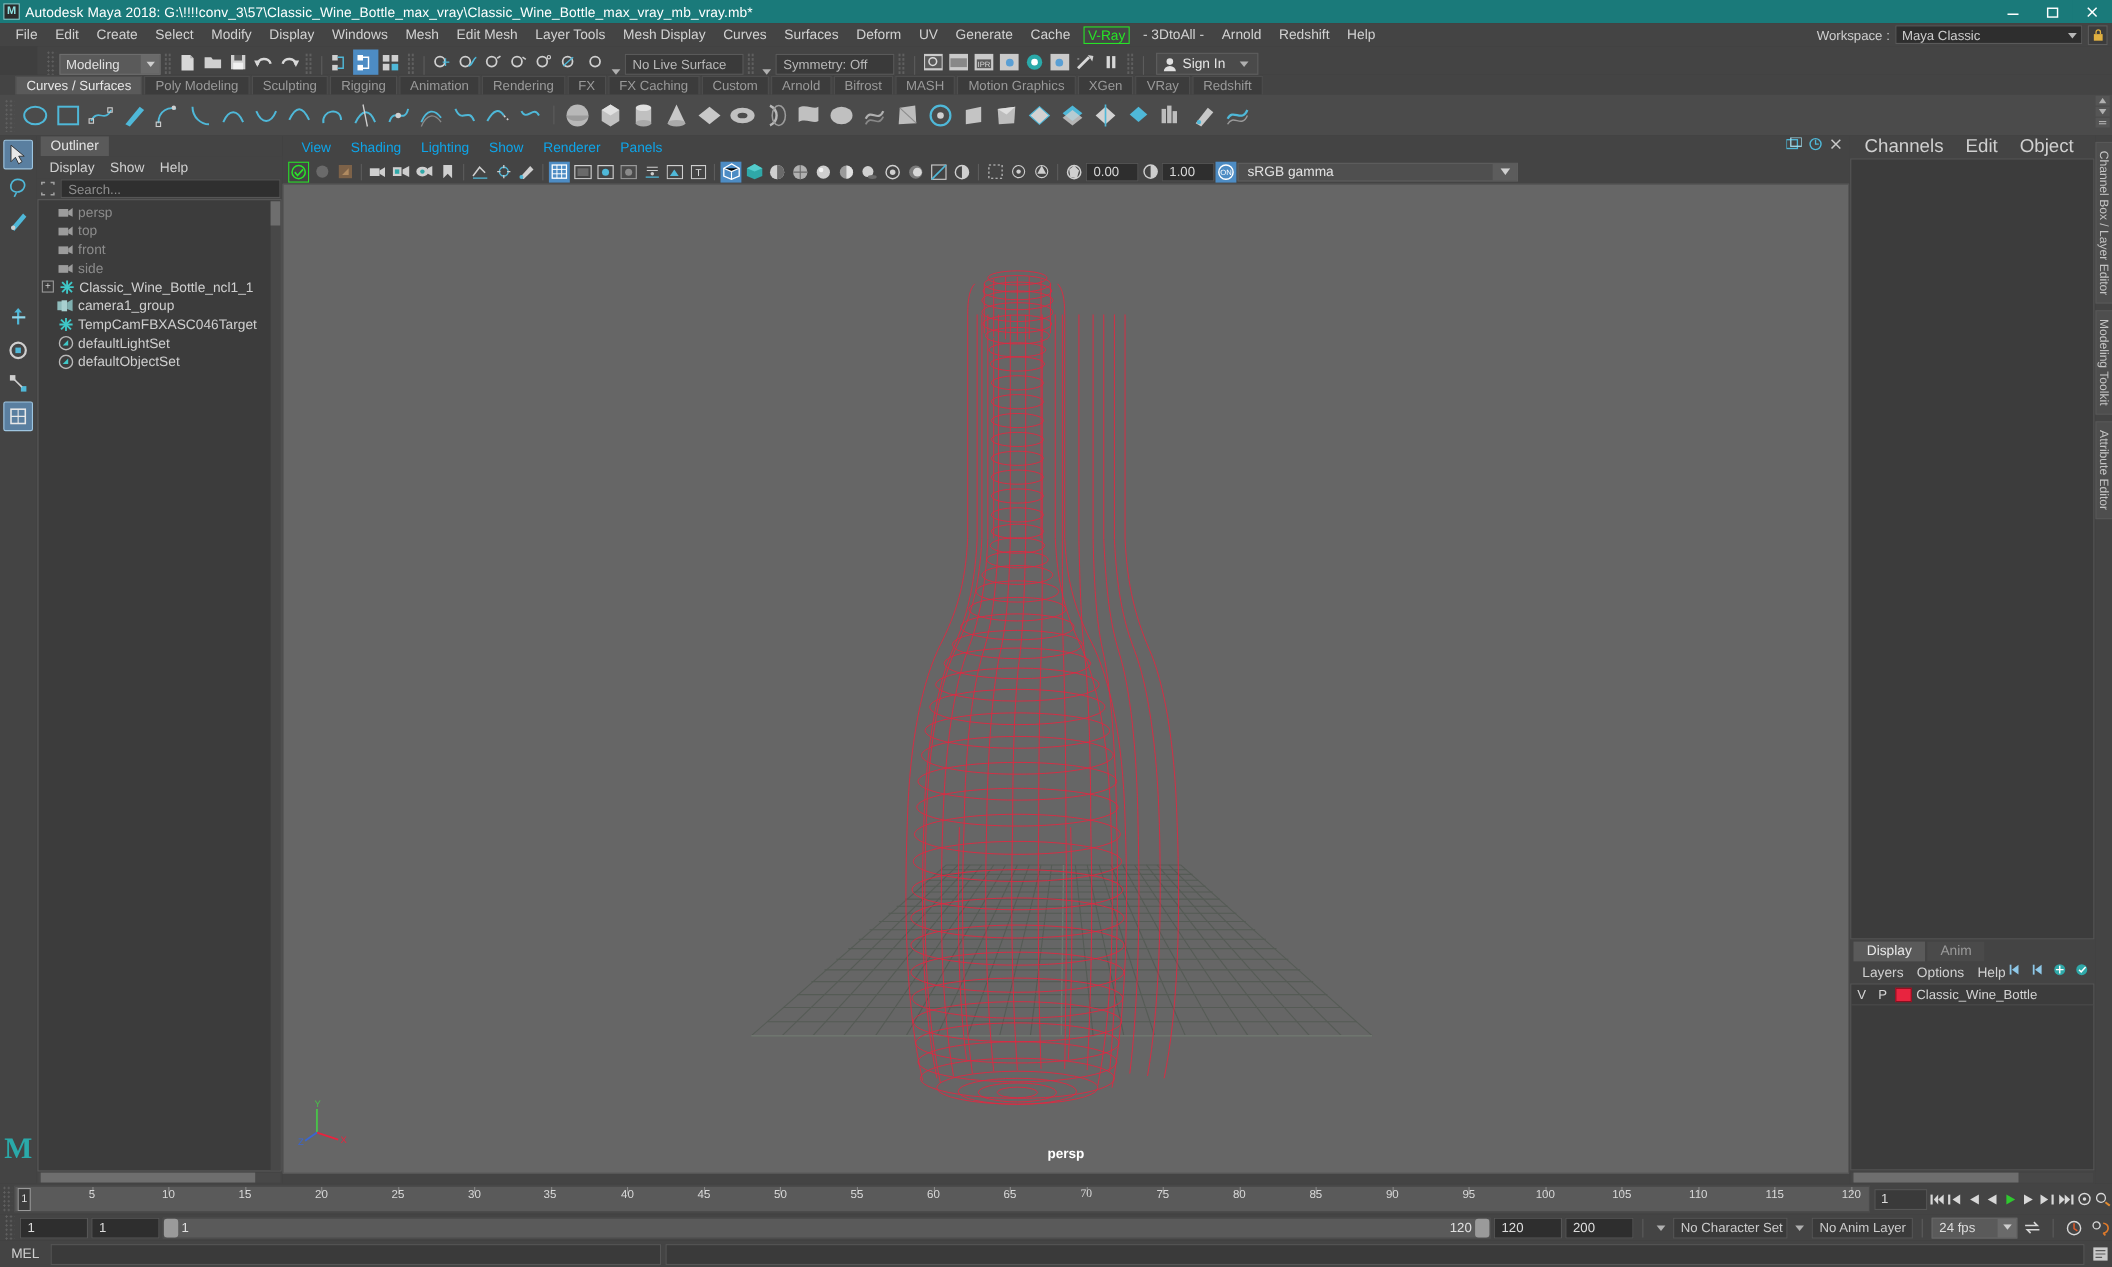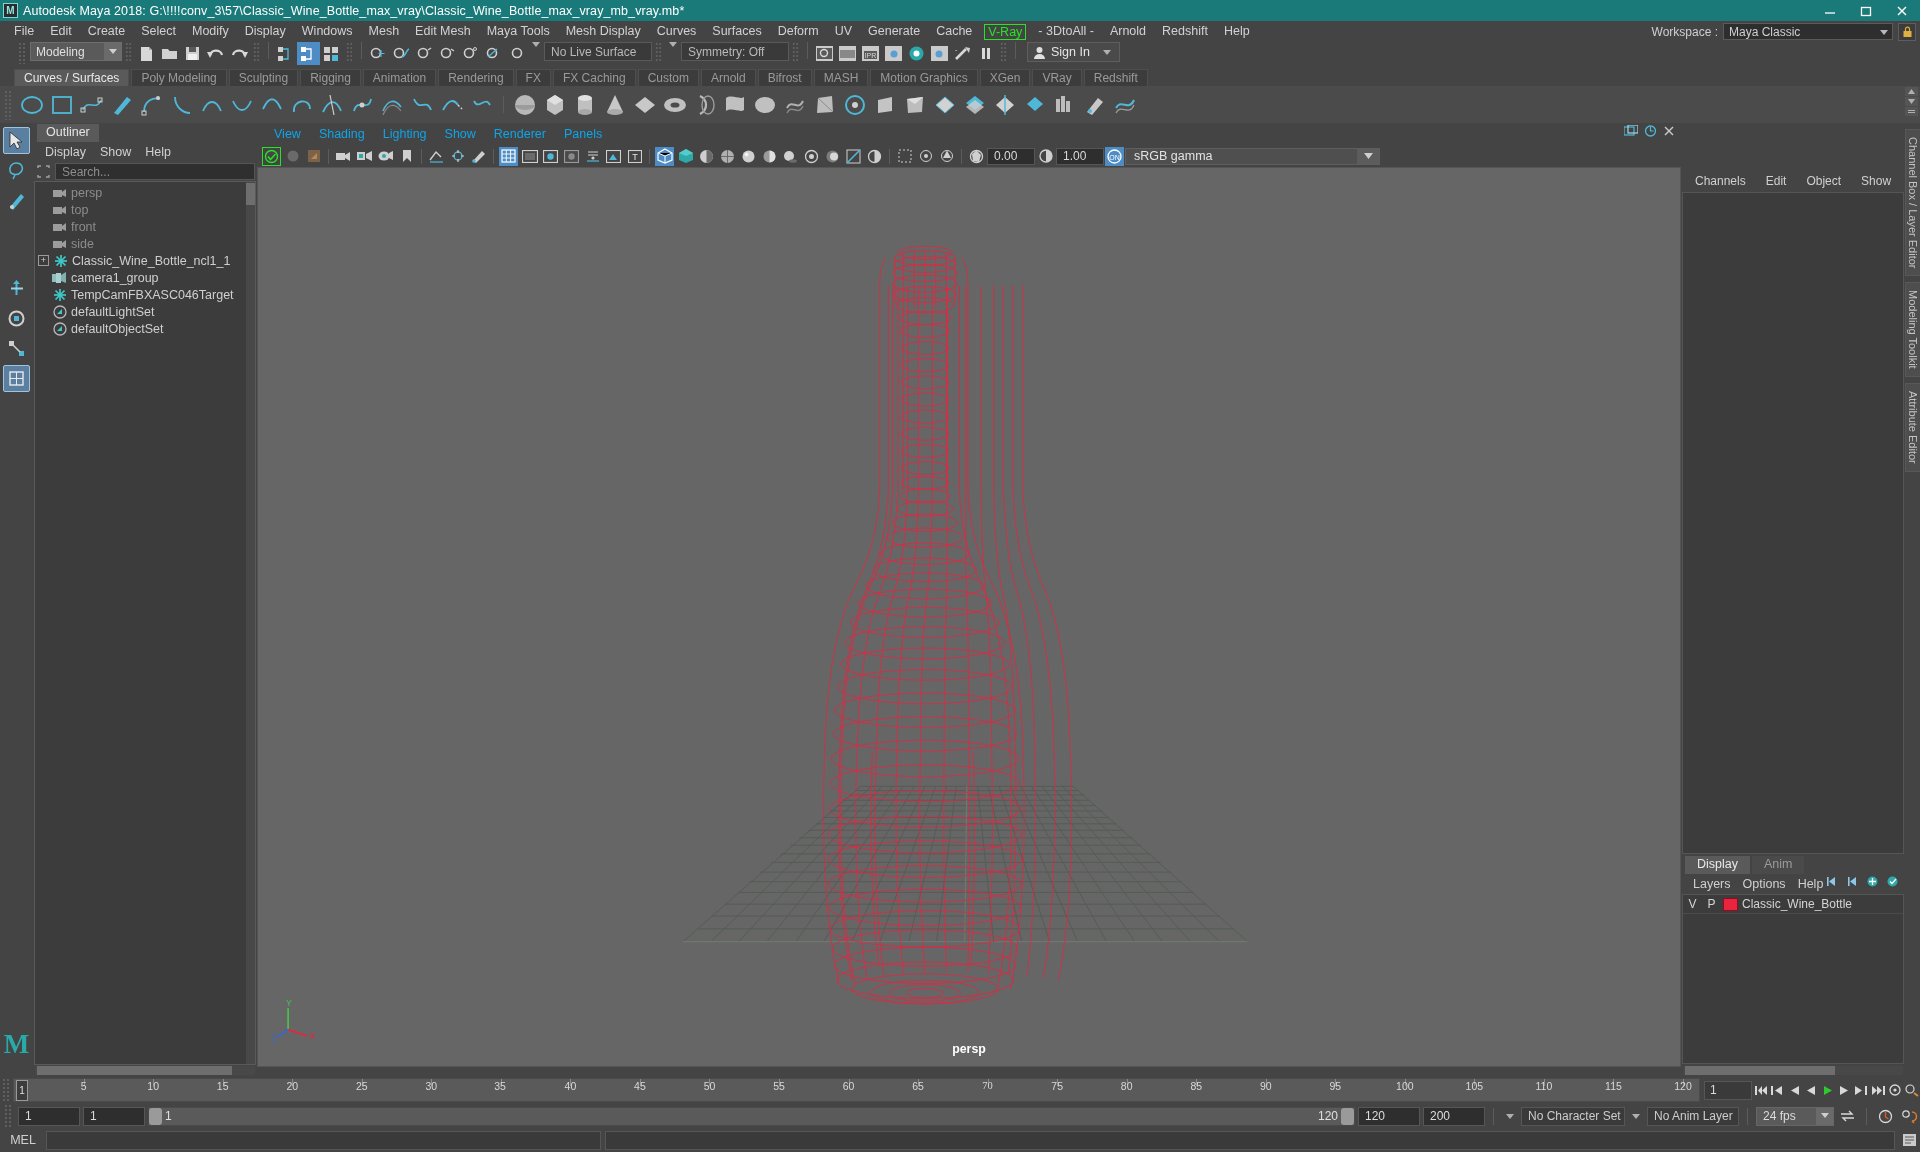--- a/index.html
+++ b/index.html
@@ -38,22 +38,22 @@
   .ws-area { position:absolute; right:4px; top:0; height:21px; display:flex; align-items:center; gap:5px;}
   .ws-label { color:#cfcfcf; font-size:12px; }
   .ws-combo { width:170px;height:17px;background:#2e2e2e;border:1px solid #5a5a5a;
     display:flex;align-items:center;padding-left:5px;font-size:12px;color:#cfcfcf;position:relative;}
   .ws-combo .arw { position:absolute;right:4px;top:6px;border-left:4px solid transparent;
      border-right:4px solid transparent;border-top:5px solid #b9b9b9;}
   .ws-lock { width:18px;height:18px;background:#3c3c3c;border:1px solid #5d5d5d;display:flex;
      align-items:center;justify-content:center;}
 
   
-  .statusline { height:26px;background:#444444;flex:0 0 26px;display:flex;align-items:flex-start;
-     padding-left:18px; gap:0px; position:relative;}
+  .statusline { height:26px;background:#444444;flex:0 0 26px;display:flex;align-items:flex-end;
+     padding-left:8px; gap:0px; position:relative;margin-left:34px;}
   .gripper { width:9px;height:22px;margin-right:3px;
      background-image:radial-gradient(#5f5f5f 1px, transparent 1px);
      background-size:4px 4px; }
   .mode-combo { width:92px;height:19px;background:#5a5a5a;border:1px solid #6d6d6d;
      display:flex;align-items:center;padding-left:5px;font-size:12px;color:#e0e0e0;position:relative;}
   .mode-combo .arw { position:absolute;right:0;top:0;width:17px;height:17px;background:#6a6a6a;
      display:flex;align-items:center;justify-content:center;}
   .sep { width:1px;height:17px;background:#5c5c5c;margin:0 5px;}
   .sep-grip { width:7px;height:20px;margin:0 3px;
      background-image:radial-gradient(#606060 1px, transparent 1px);background-size:3.5px 4px;}
@@ -129,21 +129,21 @@
      font-size:12px;display:flex;align-items:center;padding-left:6px;}
   .gammafield { width:255px;height:17px;background:#4f4f4f;border:1px solid #5e5e5e;color:#e2e2e2;
      font-size:12.5px;display:flex;align-items:center;padding-left:8px;position:relative;}
   .gammafield .arw { position:absolute;right:0;top:0;width:22px;height:15px;background:#5c5c5c;
      display:flex;align-items:center;justify-content:center;}
   .vp-canvas { flex:1;background:#666666;position:relative;overflow:hidden;border:1px solid #555;}
   .vp-scroll-b { height:9px;background:#444;display:flex;align-items:center;}
 
   
   .rightpanel { width:224px;flex:0 0 224px;background:#444444;display:flex;flex-direction:column;}
-  .rp-tabs { height:20px;display:flex;align-items:center;padding-left:4px;font-size:12px;gap:0;margin-top:48px;}
+  .rp-tabs { height:20px;display:flex;align-items:center;padding-left:4px;font-size:17px;gap:0;}
   .rp-tabs span { padding:0 10px;color:#d0d0d0;}
   .rp-blank { flex:1;background:#3c3c3c;border:1px solid #555;margin:1px;}
   .rp-lay-tabs { height:19px;display:flex;align-items:flex-end;padding-left:4px;}
   .rp-lay-tabs .t { height:18px;line-height:17px;padding:0 12px;font-size:12.5px;background:#4a4a4a;
      color:#9a9a9a;margin-right:2px;}
   .rp-lay-tabs .t.active { background:#5a5a5a;color:#e8e8e8;}
   .rp-lay-menu { height:19px;display:flex;align-items:center;padding-left:6px;font-size:12.5px;
      position:relative;}
   .rp-lay-menu span.mm { padding:0 6px;color:#d0d0d0;}
   .rp-lay-icons { position:absolute;right:6px;top:1px;display:flex;gap:7px;}
@@ -228,21 +228,21 @@
   <div class="menubar">
     <div class="mi">File</div>
     <div class="mi">Edit</div>
     <div class="mi">Create</div>
     <div class="mi">Select</div>
     <div class="mi">Modify</div>
     <div class="mi">Display</div>
     <div class="mi">Windows</div>
     <div class="mi">Mesh</div>
     <div class="mi">Edit Mesh</div>
-    <div class="mi">Maya Tools</div>
+    <div class="mi">Layer Tools</div>
     <div class="mi">Mesh Display</div>
     <div class="mi">Curves</div>
     <div class="mi">Surfaces</div>
     <div class="mi">Deform</div>
     <div class="mi">UV</div>
     <div class="mi">Generate</div>
     <div class="mi">Cache</div>
     <div class="mi boxed">V-Ray</div>
     <div class="mi">- 3DtoAll -</div>
     <div class="mi">Arnold</div>

